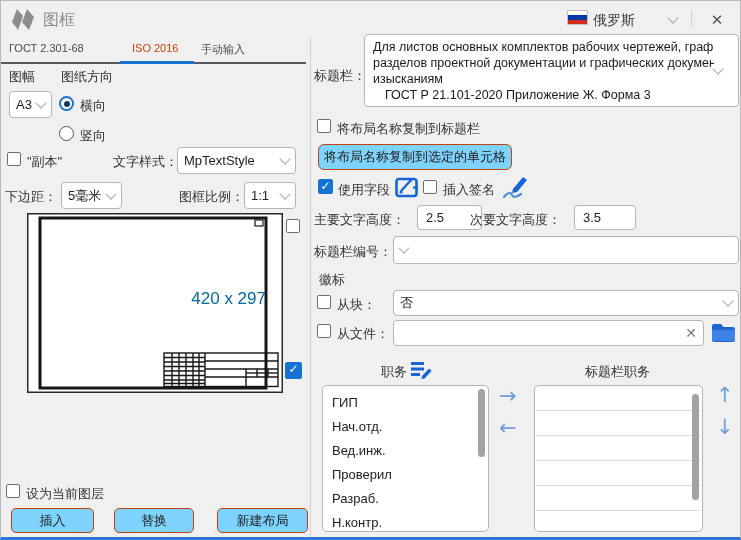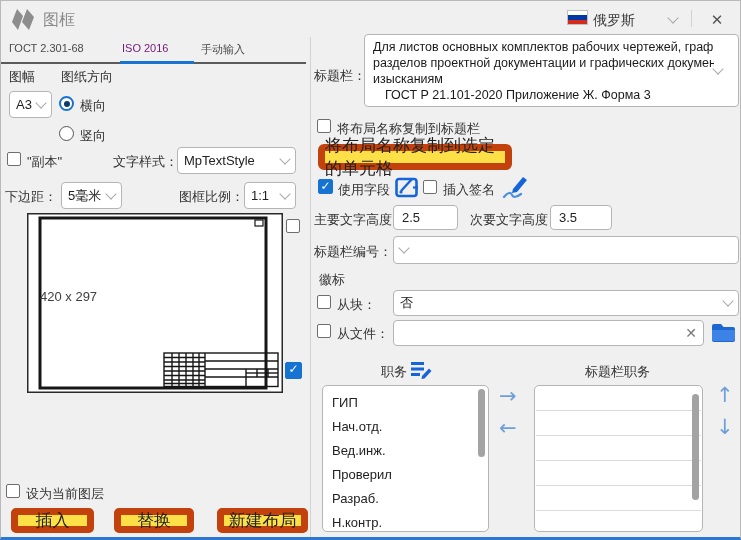--- a/index.html
+++ b/index.html
@@ -9,33 +9,33 @@
   .abs{position:absolute;}
   .lbl{font-size:13px;color:#333;white-space:nowrap;}
   .dim{color:#8c8c8c;}
   
   .combo{position:absolute;background:#fff;border:1px solid #b5b5b5;border-radius:4px;box-sizing:border-box;
          display:flex;align-items:center;padding:8px 6px;font-size:13px;color:#222;}
   .combo .val{flex:1;overflow:hidden;white-space:nowrap;}
   .chev{width:7px;height:7px;border-left:1.6px solid #a9a9a9;border-bottom:1.6px solid #a9a9a9;
         transform:rotate(-45deg);margin-top:-4px;flex:none;}
   .tinput{position:absolute;background:#fff;border:1px solid #b5b5b5;border-radius:4px;box-sizing:border-box;
-          font-size:13px;color:#222;padding:0 8px;font-family:inherit;outline:none;}
+          font-size:13px;color:#222;padding:0 8px;font-family:inherit;outline:none;margin-left:24px;}
   
   .cb{position:absolute;width:14px;height:14px;background:#fff;border:1.4px solid #6e6e6e;border-radius:2px;box-sizing:border-box;}
   .cb.checked{background:#1673d2;border-color:#1673d2;color:#fff;font-size:12px;line-height:12px;text-align:center;font-weight:bold;}
   .radio{position:absolute;width:15px;height:15px;border-radius:50%;box-sizing:border-box;background:#fff;}
   .radio.on{border:2px solid #1673d2;}
   .radio.on::after{content:"";position:absolute;left:2.5px;top:2.5px;width:6px;height:6px;border-radius:50%;background:#123a66;}
   .radio.off{border:1.6px solid #555;}
-  .btn{position:absolute;background:#fde047;border:7px solid #c2410c;border-radius:5px;box-sizing:border-box;
-       display:flex;align-items:center;justify-content:center;font-size:17px;color:#222;cursor:default;}
+  .btn{position:absolute;background:#7dd3fc;border:1px solid #c2410c;border-radius:5px;box-sizing:border-box;
+       display:flex;align-items:center;justify-content:center;font-size:13px;color:#222;cursor:default;}
   
   .tab{font-size:11px;color:#4a4a4a;white-space:nowrap;}
-  .tab.active{color:#701a75;}
+  .tab.active{color:#c2410c;margin-left:10px;}
   
   .listbox{position:absolute;background:#fff;border:1px solid #b5b5b5;border-radius:5px;box-sizing:border-box;overflow:hidden;}
   .li{height:24px;line-height:24px;padding-left:9px;font-size:13px;color:#222;white-space:nowrap;}
   .erow{height:24px;border-bottom:1px solid #dcdcdc;margin:0 1px;}
   .sb{position:absolute;width:7px;background:#a3a3a3;border-radius:4px;right:3px;}
   .arrow{position:absolute;color:#6d9fd9;font-size:21px;line-height:18px;font-family:"DejaVu Sans",sans-serif;}
   .x{color:#777;font-size:14px;}
   .sep-v{position:absolute;width:1px;background:#d2d2d2;}
   .flagstripe{width:19px;height:4.4px;}
 </style>
@@ -121,21 +121,21 @@
         <line x1="137" y1="170.5" x2="178" y2="170.5"></line>
         <line x1="178" y1="148" x2="251" y2="148"></line>
         <line x1="178" y1="156" x2="251" y2="156"></line>
         <line x1="178" y1="164" x2="251" y2="164"></line>
         <line x1="219" y1="156" x2="219" y2="173.5"></line>
         <line x1="230" y1="156" x2="230" y2="164"></line>
         <line x1="241" y1="156" x2="241" y2="164"></line>
         <line x1="219" y1="160" x2="251" y2="160"></line>
       </g>
     </svg>
-    <div class="abs" style="left:13px;top:76px;width:226px;text-align:left;font-size:13px;color:#404040;font-weight:500">420 x 297</div>
+    <div class="abs" style="left:13px;top:76px;width:226px;text-align:right;font-size:17px;color:#0369a1;font-weight:500">420 x 297</div>
   </div>
   <div class="cb" style="left:285px;top:218px"></div>
   <div class="cb checked" style="left:284px;top:361px;width:17px;height:17px">✓</div>
 
   <div class="cb" style="left:5px;top:483px"></div>
   <div class="abs lbl" style="left:25px;top:484px">设为当前图层</div>
 
   <div class="btn" style="left:113px;top:507px;width:80px;height:25px">替换</div>
   <div class="btn" style="left:10px;top:507px;width:83px;height:25px">插入</div>
   <div class="btn" style="left:216px;top:507px;width:91px;height:25px">新建布局</div>

